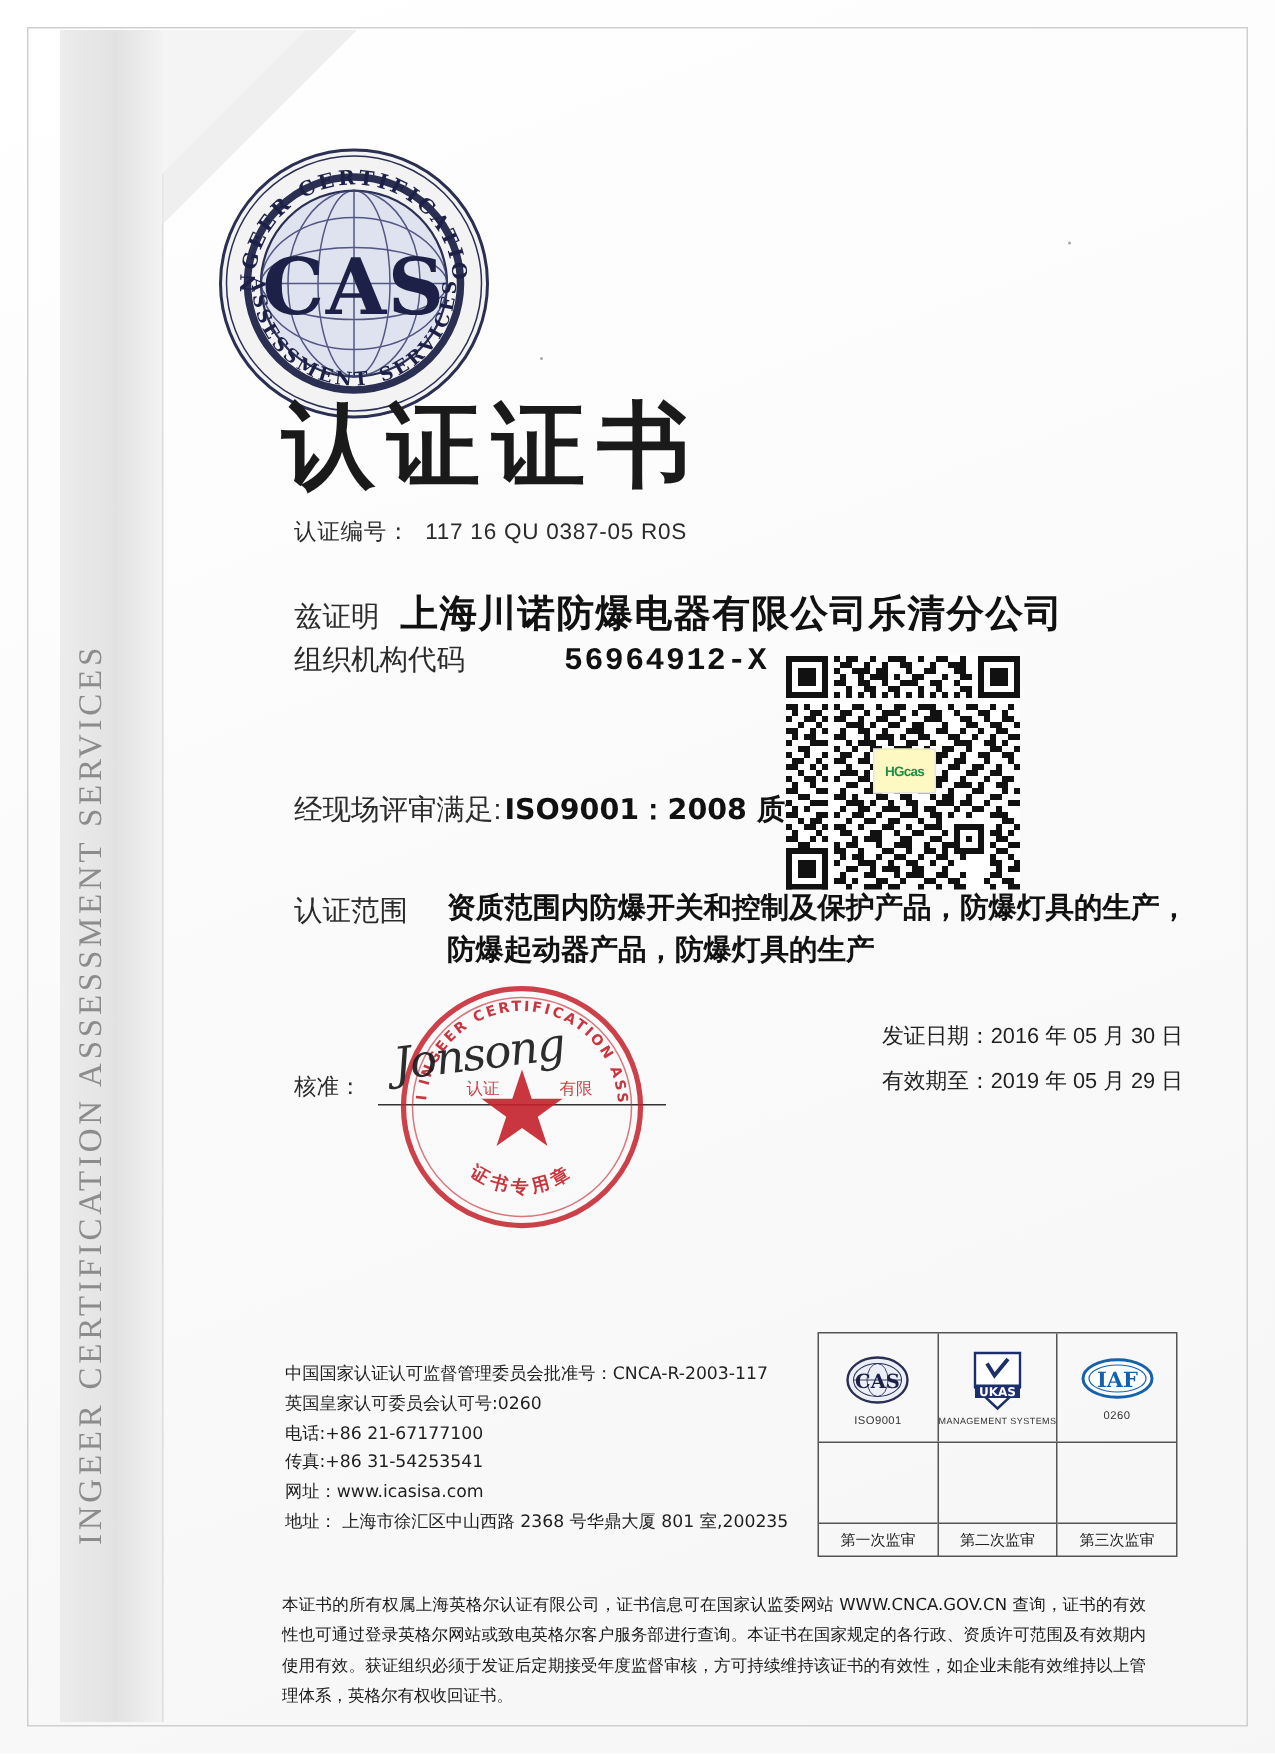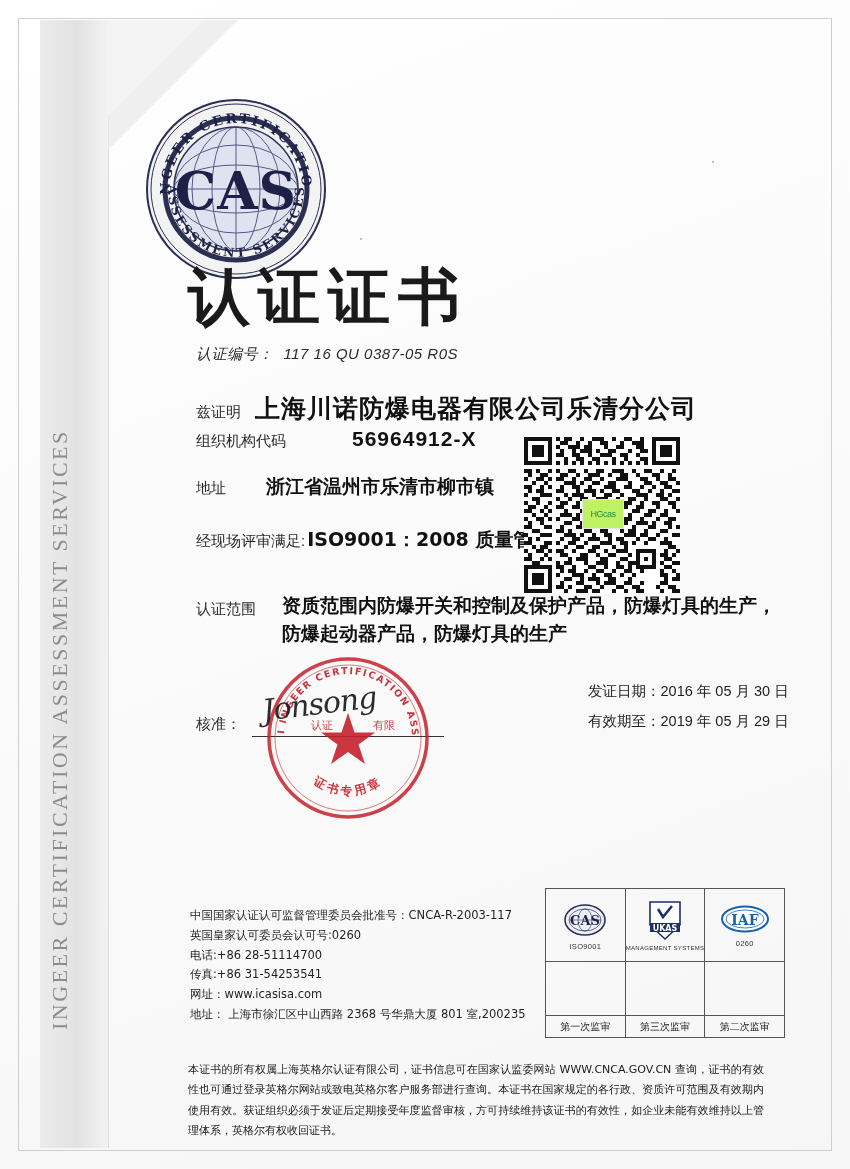--- a/index.html
+++ b/index.html
@@ -90,35 +90,34 @@
     color: #1a1a1a;
   }
   
   .cert-no {
     position: absolute;
     left: 196px;
     top: 345px;
     font-size: 15px;
     color: #2b2b2b;
     letter-spacing: 0.5px;
-    font-style: italic;
   }
   .cert-no .lbl { font-family: "DejaVu Sans", sans-serif; }
   .cert-no .val { font-family: "Liberation Sans", sans-serif; margin-left: 10px; }
 
   
   .row {
     position: absolute;
     left: 196px;
     display: flex;
     align-items: baseline;
   }
   .row .label {
     font-family: Liberation Sans, sans-serif;
-    font-size: 15px;
+    font-size: 19px;
     color: #2b2b2b;
     white-space: nowrap;
   }
   .row .value {
     font-family: "DejaVu Sans", sans-serif;
     color: #111;
     white-space: nowrap;
   }
 
   .r-company { top: 392px; }
@@ -127,21 +126,21 @@
     font-weight: bold;
     margin-left: 14px;
     letter-spacing: 1px;
   }
   .r-orgcode { top: 427px; gap: 48px; }
   .r-orgcode .value {
     font-size: 21px;
     font-weight: bold;
     margin-left: 18px;
     letter-spacing: 1px;
-    font-family: Liberation Sans, sans-serif;
+    font-family: Liberation Mono, monospace;
   }
   .r-address { top: 474px; }
   .r-address .value {
     font-size: 19px;
     font-weight: bold;
     margin-left: 40px;
   }
   .r-standard { top: 527px; }
   .r-standard .value {
     font-size: 19px;
@@ -168,28 +167,28 @@
     height: 156px;
     background: #fff;
   }
   .qr-canvas { display:block; }
   .qr-center {
     position: absolute;
     left: 58px;
     top: 62px;
     width: 40px;
     height: 28px;
-    background: #bef264;
+    background: #fef9c3;
     border: 1px solid #e5e5e5;
     display: flex;
     align-items: center;
     justify-content: center;
     font-size: 9px;
     color: #1e8f46;
-    font-weight: normal;
+    font-weight: bold;
     letter-spacing: -0.5px;
   }
 
   
   .approve-label {
     position: absolute;
     left: 196px;
     top: 715px;
     font-family: "DejaVu Sans", sans-serif;
     font-size: 15px;
@@ -377,24 +376,20 @@
   <div class="row r-company">
     <span class="label">兹证明</span>
     <span class="value">上海川诺防爆电器有限公司乐清分公司</span>
   </div>
 
   <div class="row r-orgcode">
     <span class="label">组织机构代码</span>
     <span class="value">56964912-X</span>
   </div>
 
-  <div class="row r-address">
-    <span class="label">地址</span>
-    <span class="value">浙江省温州市乐清市柳市镇</span>
-  </div>
 
   <div class="row r-standard">
     <span class="label">经现场评审满足:</span>
     <span class="value">ISO9001：2008 质量管理体系</span>
   </div>
 
   <div class="row r-scope">
     <span class="label">认证范围</span>
     <span class="value">资质范围内防爆开关和控制及保护产品，防爆灯具的生产，防爆起动器产品，防爆灯具的生产</span>
   </div>
@@ -808,21 +803,21 @@
   <div class="signature">Jonsong</div>
 
   <div class="dates">
     <div>发证日期：2016 年 05 月 30 日</div>
     <div>有效期至：2019 年 05 月 29 日</div>
   </div>
 
   <div class="footer-info">
     <div>中国国家认证认可监督管理委员会批准号：CNCA-R-2003-117</div>
     <div>英国皇家认可委员会认可号:0260</div>
-    <div>电话:+86 28-51114700</div>
+    <div>电话:+86 21-67177100</div>
     <div>传真:+86 31-54253541</div>
     <div>网址：www.icasisa.com</div>
     <div>地址： 上海市徐汇区中山西路 2368 号华鼎大厦 801 室,200235</div>
   </div>
 
   <div class="acc-table">
     <div class="acc-top">
 
       <div class="acc-cell">
         <svg width="46" height="40" viewBox="0 0 46 40">
@@ -855,24 +850,24 @@
       </div>
     </div>
 
     <div class="acc-bottom">
       <div class="acc-bcell">
         <div class="acc-divider"></div>
         <div class="acc-bcaption">第一次监审</div>
       </div>
       <div class="acc-bcell">
         <div class="acc-divider"></div>
-        <div class="acc-bcaption">第三次监审</div>
+        <div class="acc-bcaption">第二次监审</div>
       </div>
       <div class="acc-bcell">
         <div class="acc-divider"></div>
-        <div class="acc-bcaption">第二次监审</div>
+        <div class="acc-bcaption">第三次监审</div>
       </div>
     </div>
   </div>
 
   <div class="disclaimer">本证书的所有权属上海英格尔认证有限公司，证书信息可在国家认监委网站 WWW.CNCA.GOV.CN 查询，证书的有效性也可通过登录英格尔网站或致电英格尔客户服务部进行查询。本证书在国家规定的各行政、资质许可范围及有效期内使用有效。获证组织必须于发证后定期接受年度监督审核，方可持续维持该证书的有效性，如企业未能有效维持以上管理体系，英格尔有权收回证书。</div>
 
 </div>
 
 </body></html>

